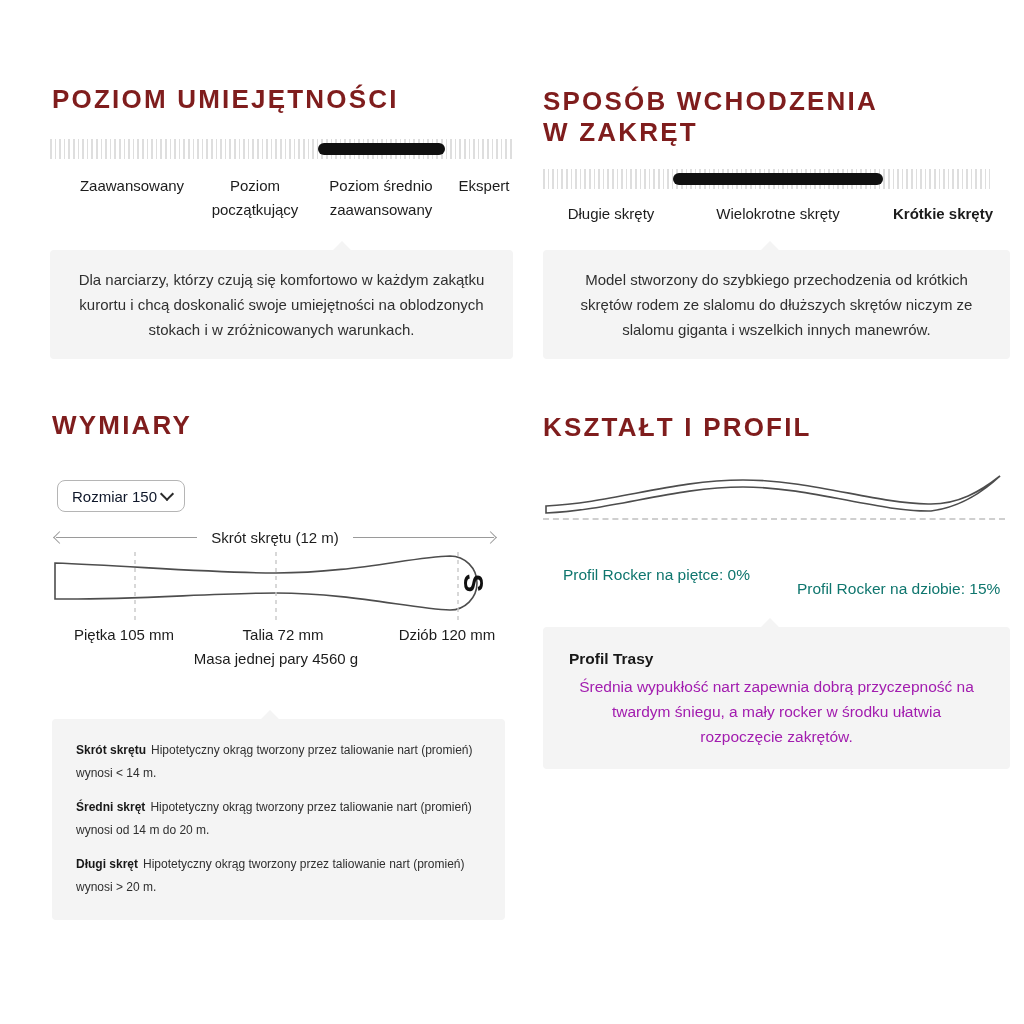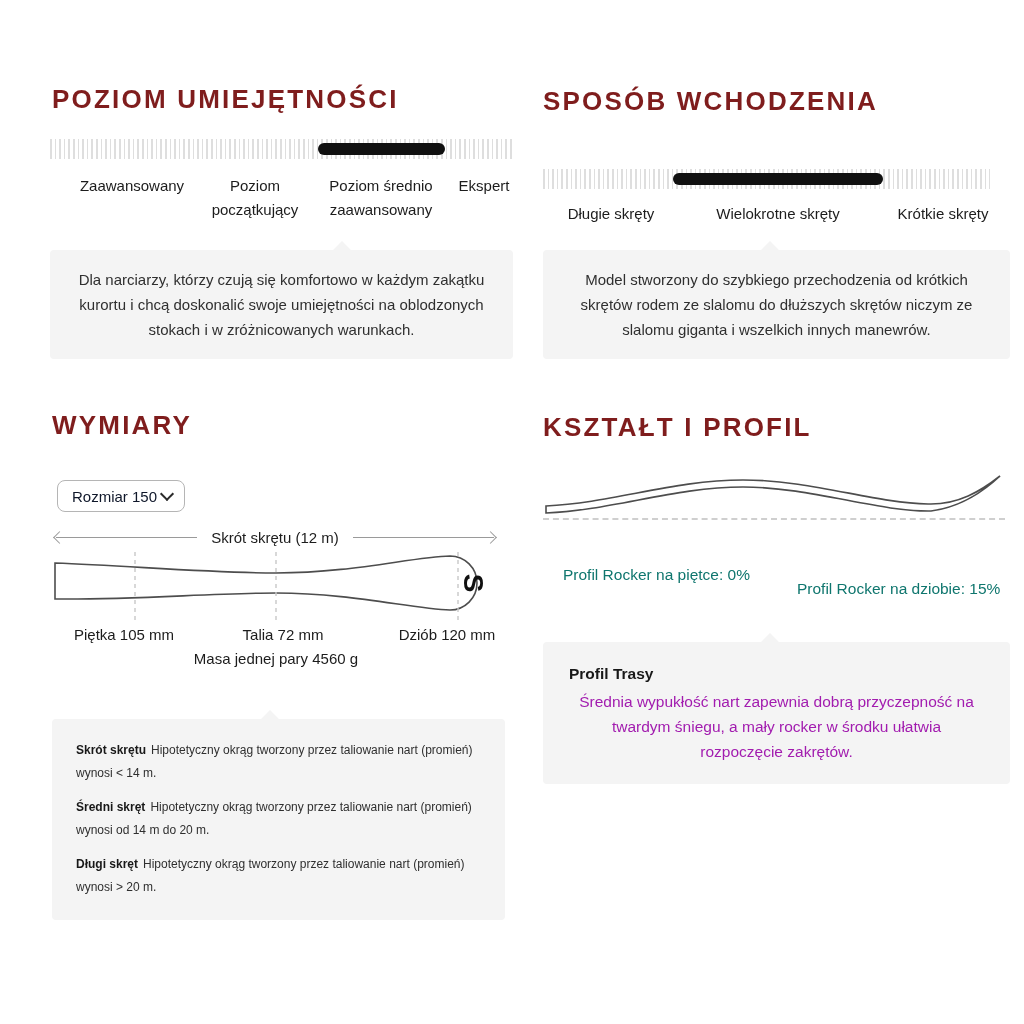--- a/index.html
+++ b/index.html
@@ -76,29 +76,30 @@
   <div class="slider-label" style="left:381px;top:174px;width:126px;">Poziom średnio zaawansowany</div>
   <div class="slider-label" style="left:484px;top:174px;">Ekspert</div>
 
   <div class="info-box centered-text" style="left:50px;top:250px;width:463px;box-sizing:border-box;">
     <div class="notch" style="left:285px;"></div>
     <span>Dla narciarzy, którzy czują się komfortowo w każdym zakątku kurortu i chcą doskonalić swoje umiejętności na oblodzonych stokach i w zróżnicowanych warunkach.</span>
   </div>
 
   <div class="abs section-title" style="left:543px;top:86px;">
     <div>SPOSÓB WCHODZENIA</div>
+    <div>W ZAKRĘT</div>
   </div>
 
   <div class="abs tick-track" style="left:543px;top:169px;width:447px;">
     <div class="tick-selected" style="left:130px;width:210px;"></div>
   </div>
 
   <div class="slider-label nowrap" style="left:611px;top:202px;">Długie skręty</div>
   <div class="slider-label nowrap" style="left:778px;top:202px;">Wielokrotne skręty</div>
-  <div class="slider-label nowrap" style="left:943px;top:202px;">Krótkie skręty</div>
+  <div class="slider-label nowrap" style="left:943px;top:202px;font-weight:bold;">Krótkie skręty</div>
 
   <div class="info-box centered-text" style="left:543px;top:250px;width:467px;box-sizing:border-box;">
     <div class="notch" style="left:220px;"></div>
     <span>Model stworzony do szybkiego przechodzenia od krótkich skrętów rodem ze slalomu do dłuższych skrętów niczym ze slalomu giganta i wszelkich innych manewrów.</span>
   </div>
 
   <div class="abs section-title" style="left:52px;top:410px;">WYMIARY</div>
 
   <div class="dropdown" style="left:57px;top:480px;">
     <span class="dd-label">Rozmiar 150</span>
@@ -147,19 +148,19 @@
 
   <svg class="abs" style="left:543px;top:470px;" width="462" height="50" viewBox="0 0 462 50">
     <path d="M3,36 C70,33 130,10 200,10 C270,10 330,33 385,34 C415,35 438,21 457,6
              C441,21 419,37 388,41 C335,42 268,17 200,17 C132,17 70,40 3,43 Z" fill="#ffffff" stroke="#4d4d4d" stroke-width="1.6"></path>
   </svg>
   <div class="abs dashed-baseline" style="left:543px;top:518px;width:462px;"></div>
 
   <div class="rocker-label" style="left:563px;top:566px;">Profil Rocker na piętce: 0%</div>
   <div class="rocker-label" style="left:797px;top:580px;">Profil Rocker na dziobie: 15%</div>
 
-  <div class="info-box profile-info" style="left:543px;top:642px;width:467px;box-sizing:border-box;">
+  <div class="info-box profile-info" style="left:543px;top:627px;width:467px;box-sizing:border-box;">
     <div class="notch" style="left:220px;"></div>
     <p class="pi-title">Profil Trasy</p>
     <p class="pi-text">Średnia wypukłość nart zapewnia dobrą przyczepność na twardym śniegu, a mały rocker w środku ułatwia rozpoczęcie zakrętów.</p>
   </div>
 
 </div>
 
 </body></html>

